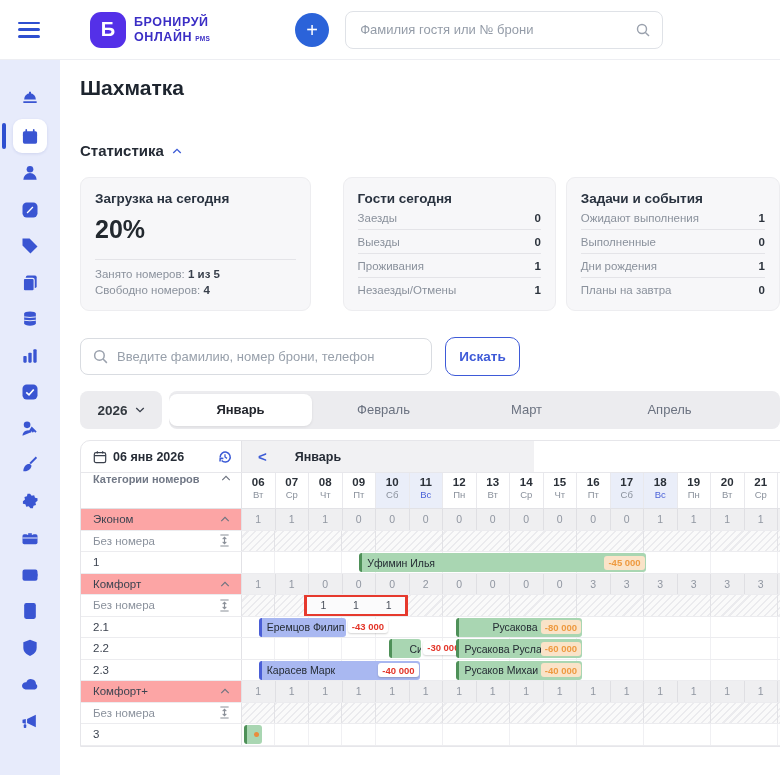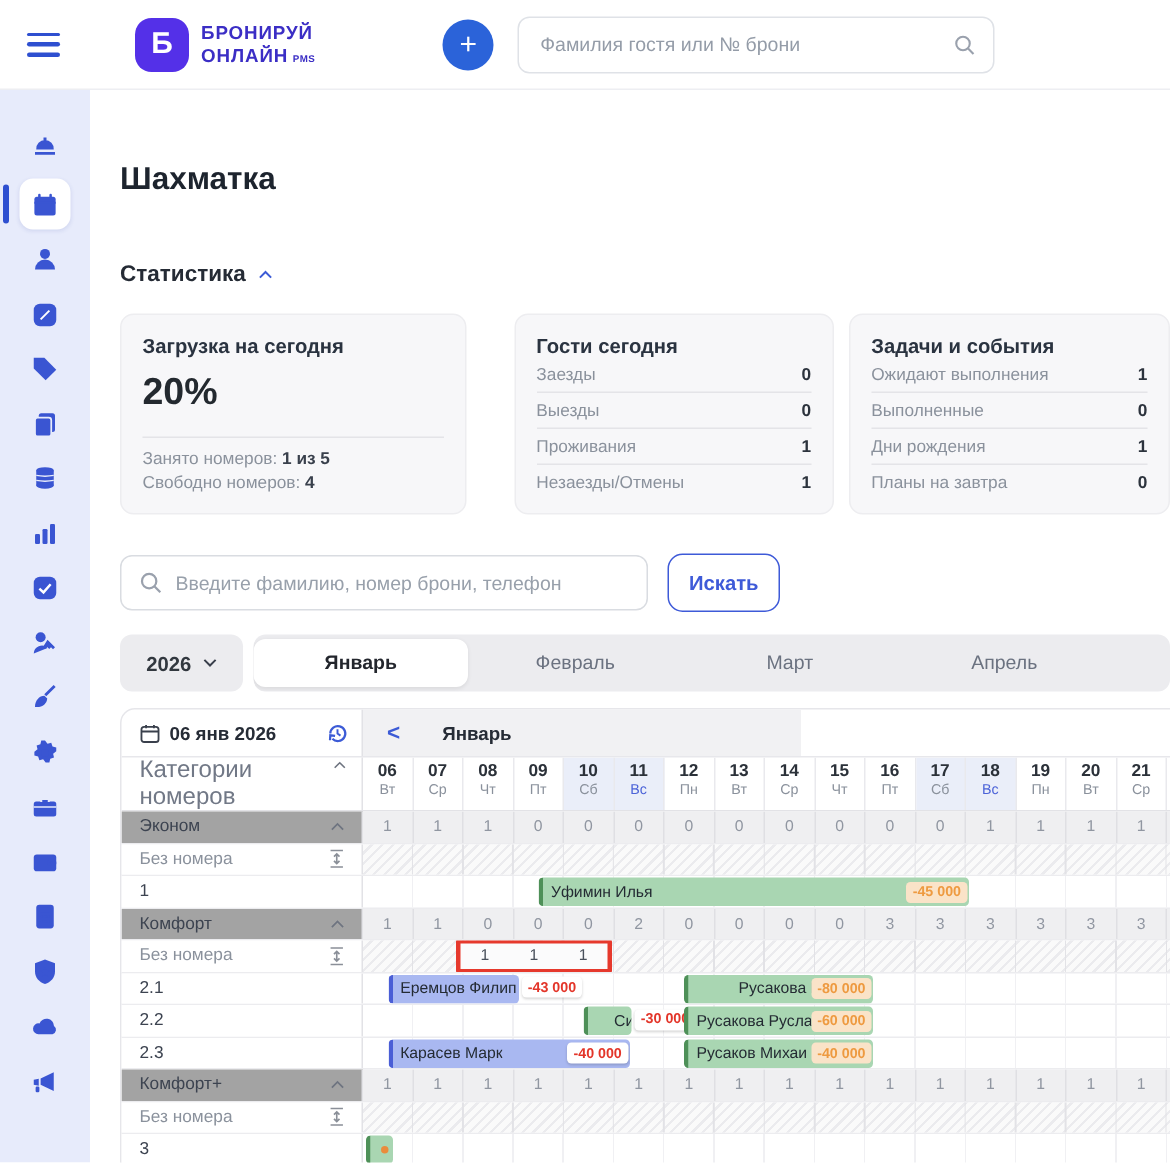--- a/index.html
+++ b/index.html
@@ -29,21 +29,21 @@
         display:flex; flex-direction:column; align-items:center; padding-top:22px; }
   .sb-item { position:relative; width:60px; height:36.5px; display:flex; align-items:center; justify-content:center; cursor:pointer; }
   .sb-item svg { width:20px; height:20px; }
   .sb-item.active { }
   .sb-item.active .tile { position:absolute; left:13px; top:0; width:34px; height:34px; background:#fff; border-radius:9px; box-shadow:0 1px 3px rgba(40,60,160,.12); }
   .sb-item.active .bar { position:absolute; left:2px; top:4px; width:4px; height:26px; background:#2e4fd0; border-radius:3px; }
   .sb-item svg { position:relative; }
 
   
   .main { position:absolute; left:60px; top:60px; width:720px; height:715px; padding:0 0 0 20px; }
-  h1 { font-size:21px; font-weight:bold; color:#1d242e; margin-top:48px; }
+  h1 { font-size:21px; font-weight:bold; color:#1d242e; margin-top:16px; }
   .sec { margin-top:42px; display:flex; align-items:center; gap:8px; cursor:pointer; }
   .sec span { font-size:15px; font-weight:bold; color:#252b35; }
 
   .cards { display:flex; gap:10px; margin-top:18px; }
   .card { background:#f7f7f9; border:1px solid #ededf0; border-radius:9px; padding:13px 14px; height:134px; }
   .card1 { width:238px; }
   .card2 { width:220px;margin-left:22px; }
   .card3 { width:221px; }
   .card-title { font-size:13.5px; font-weight:bold; color:#2a3340; }
   .big-val { font-size:25px; font-weight:bold; color:#23292f; margin-top:9px; }
@@ -82,32 +82,32 @@
                 border-right:1px solid #e2e2e6; }
   .g-date { font-size:12.5px; font-weight:bold; color:#262c36; margin-left:6px; }
   .hist { margin-left:auto; cursor:pointer; display:flex; }
   .g-top-right { flex:1; display:flex; align-items:center; }
   .g-month-strip { width:292px; height:100%; background:#f1f1f3; display:flex; align-items:center; }
   .g-prev { color:#3c5bd6; font-size:15px; font-weight:bold; margin-left:16px; cursor:pointer; }
   .g-month { font-size:12.5px; font-weight:bold; color:#262c36; margin-left:28px; }
 
   .g-days { height:36px; display:flex; border-bottom:1px solid #e2e2e6; }
   .g-days-left { width:161px; flex:0 0 161px; display:flex; padding:0 10px 0 12px;
-                 border-right:1px solid #e2e2e6; font-size:16px; color:#717886; }
+                 border-right:1px solid #e2e2e6; font-size:11px; color:#717886;font-weight:bold; }
   .g-days-left .chev { margin-left:auto; }
   .daycell { width:33.5px; flex:0 0 33.5px; border-right:1px solid #e9e9ed; text-align:center; padding-top:3px; cursor:pointer; }
   .daycell.weekend { background:#eaeef9; }
   .dnum { font-size:11.5px; font-weight:bold; color:#2b3139; }
   .dw { font-size:9.5px; color:#8a919c; margin-top:1px; }
   .dw.sun { color:#4c63d8; }
 
   .grow { display:flex; height:21.5px; border-bottom:1px solid #ececef; }
   .rlabel { width:161px; flex:0 0 161px; display:flex; align-items:center; padding-left:12px;
             border-right:1px solid #e2e2e6; font-size:11.5px; color:#3c4350; background:#fff; }
-  .grow.category .rlabel { background:#a3a3a3; }
+  .grow.category .rlabel { background:#fca5a5; }
   .grow.unassigned .rlabel { color:#8a919c; }
   .rlabel .chev, .rlabel .expicon { margin-left:auto; margin-right:11px; }
   .rcells { flex:1; position:relative; overflow:hidden; display:flex; }
   .grow.category .rcells { background:#efeff1; }
   .vcell { width:33.5px; flex:0 0 33.5px; border-right:1px solid #dfdfe3; text-align:center;
            font-size:10.5px; color:#9096a1; line-height:21px; }
   .grow.unassigned .rcells {
       background-image:
         repeating-linear-gradient(to right, transparent 0px, transparent 32.5px, #e2e2e6 32.5px, #e2e2e6 33.5px),
         repeating-linear-gradient(135deg, #fafafa 0px, #fafafa 3.5px, #ebebee 3.5px, #ebebee 5px); }

